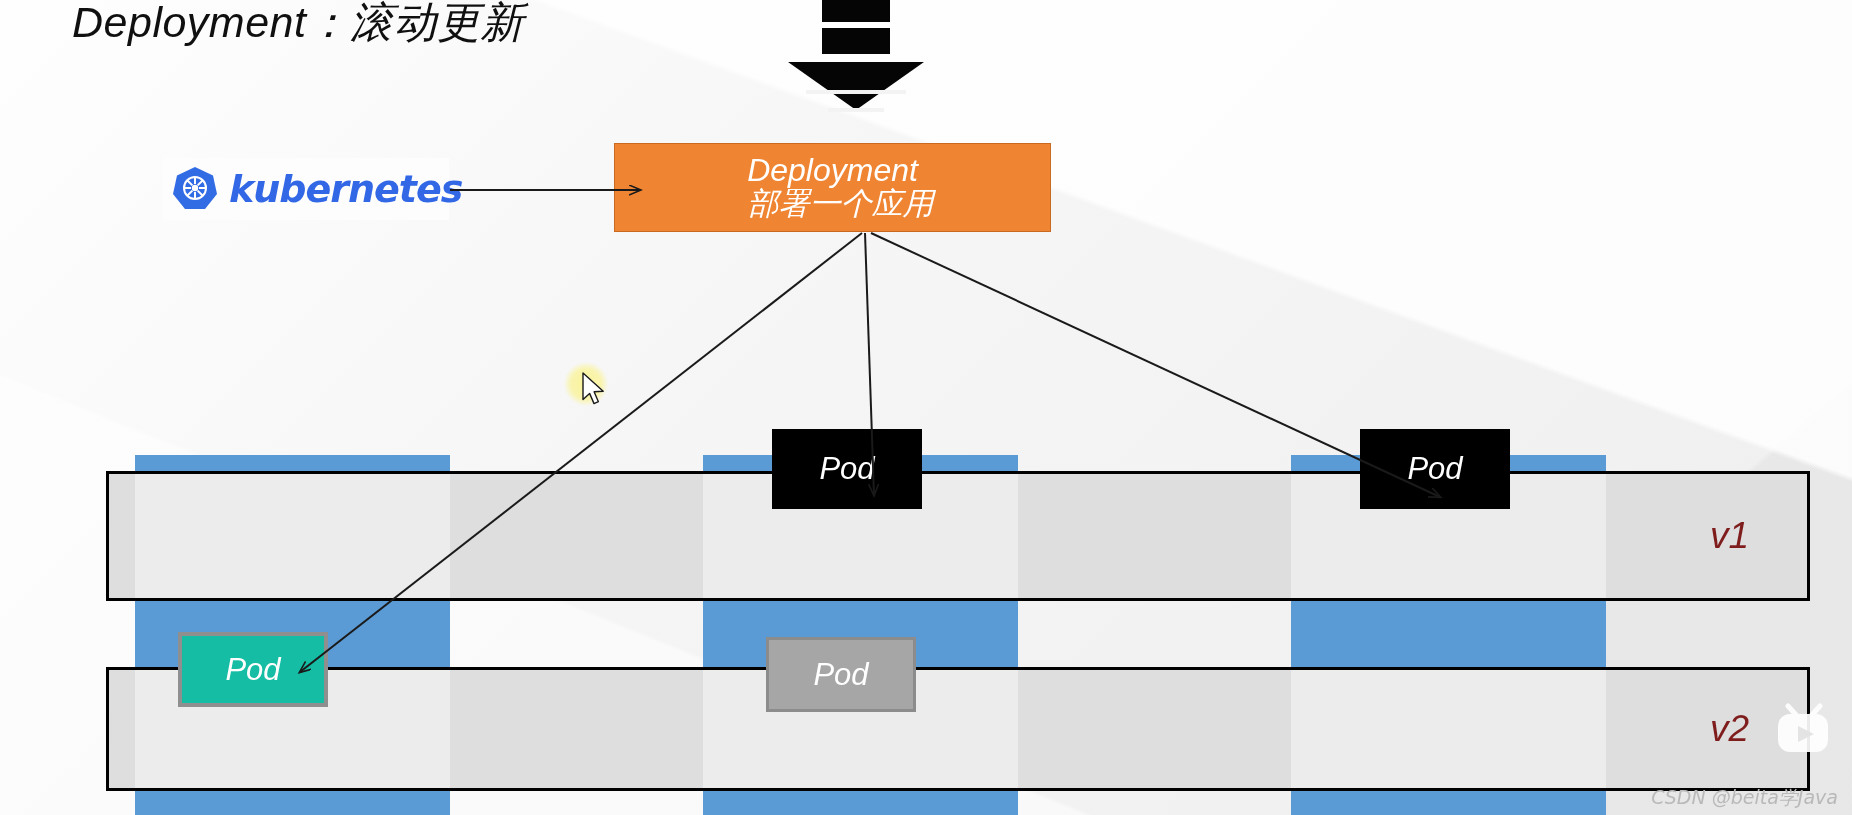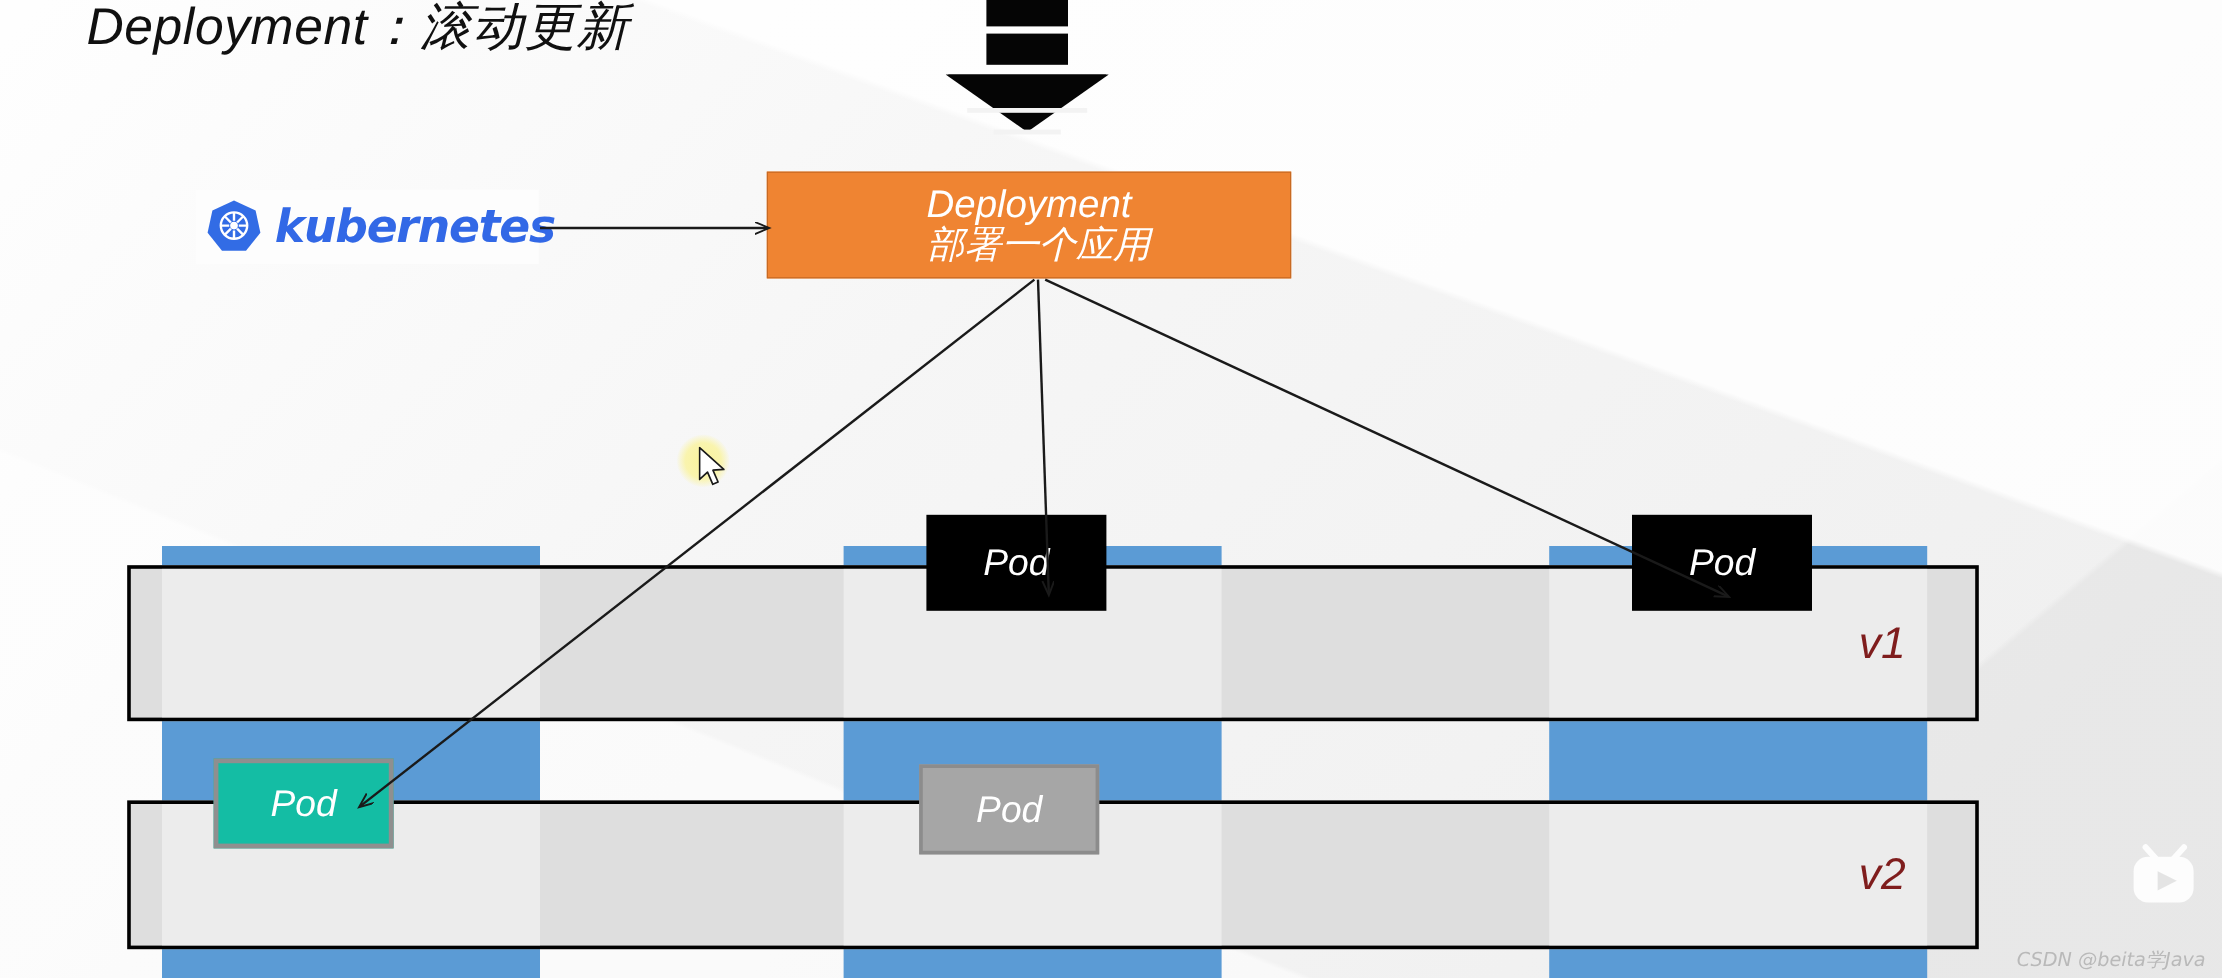--- a/index.html
+++ b/index.html
@@ -51,21 +51,21 @@
   }
   #k8s-logo .k8s-mark{width:48px;height:48px;flex:0 0 48px;}
   #k8s-logo .k8s-word{
     font-size:38px;font-weight:bold;color:#3268e6;
     letter-spacing:-1px;line-height:1;
     font-family:"DejaVu Sans","Liberation Sans",sans-serif;
   }
 
   
   #deployment-box{
-    left:639px;top:143px;width:437px;height:89px;
+    left:614px;top:143px;width:437px;height:89px;
     background:#ef8432;border:1px solid #c86a22;
     box-sizing:border-box;
     display:flex;flex-direction:column;
     align-items:center;justify-content:center;
     color:#ffffff;line-height:1.06;
   }
   #deployment-box .dep-en{font-size:32px;}
   #deployment-box .dep-cn{font-size:31px;margin-left:16px;}
 
   
@@ -75,21 +75,21 @@
   .blue-col{
     top:455px;width:315px;height:360px;
     background:#5b9bd5;
   }
   #col-1{left:135px;}
   #col-2{left:703px;}
   #col-3{left:1291px;}
 
   
   .version-row{
-    left:106px;width:1543px;
+    left:106px;width:1704px;
     background:#dedede;
     border:3px solid #000000;
     box-sizing:border-box;
   }
   #row-v1{top:471px;height:130px;}
   #row-v2{top:667px;height:124px;}
   .row-overlay{
     position:absolute;top:0;height:100%;
     background:rgba(255,255,255,.42);
   }
@@ -123,21 +123,21 @@
   #cursor-glow{
     left:564px;top:362px;width:44px;height:44px;border-radius:50%;
     background:radial-gradient(circle,rgba(250,243,150,.95) 0%,rgba(250,243,150,.75) 48%,rgba(250,243,150,0) 72%);
   }
   #cursor-pointer{left:582px;top:372px;width:26px;height:38px;}
 
   
   #bili-logo{left:1770px;top:700px;width:66px;height:60px;}
   #csdn-watermark{
     right:14px;bottom:4px;
-    font-size:16px;color:#b9b9b9;
+    font-size:19px;color:#b9b9b9;
     white-space:nowrap;
     font-family:"DejaVu Sans","Liberation Sans",sans-serif;
   }
 </style>
 </head>
 <body>
 
 <div id="slide">
 
   <div class="abs" id="title">Deployment：滚动更新</div>

